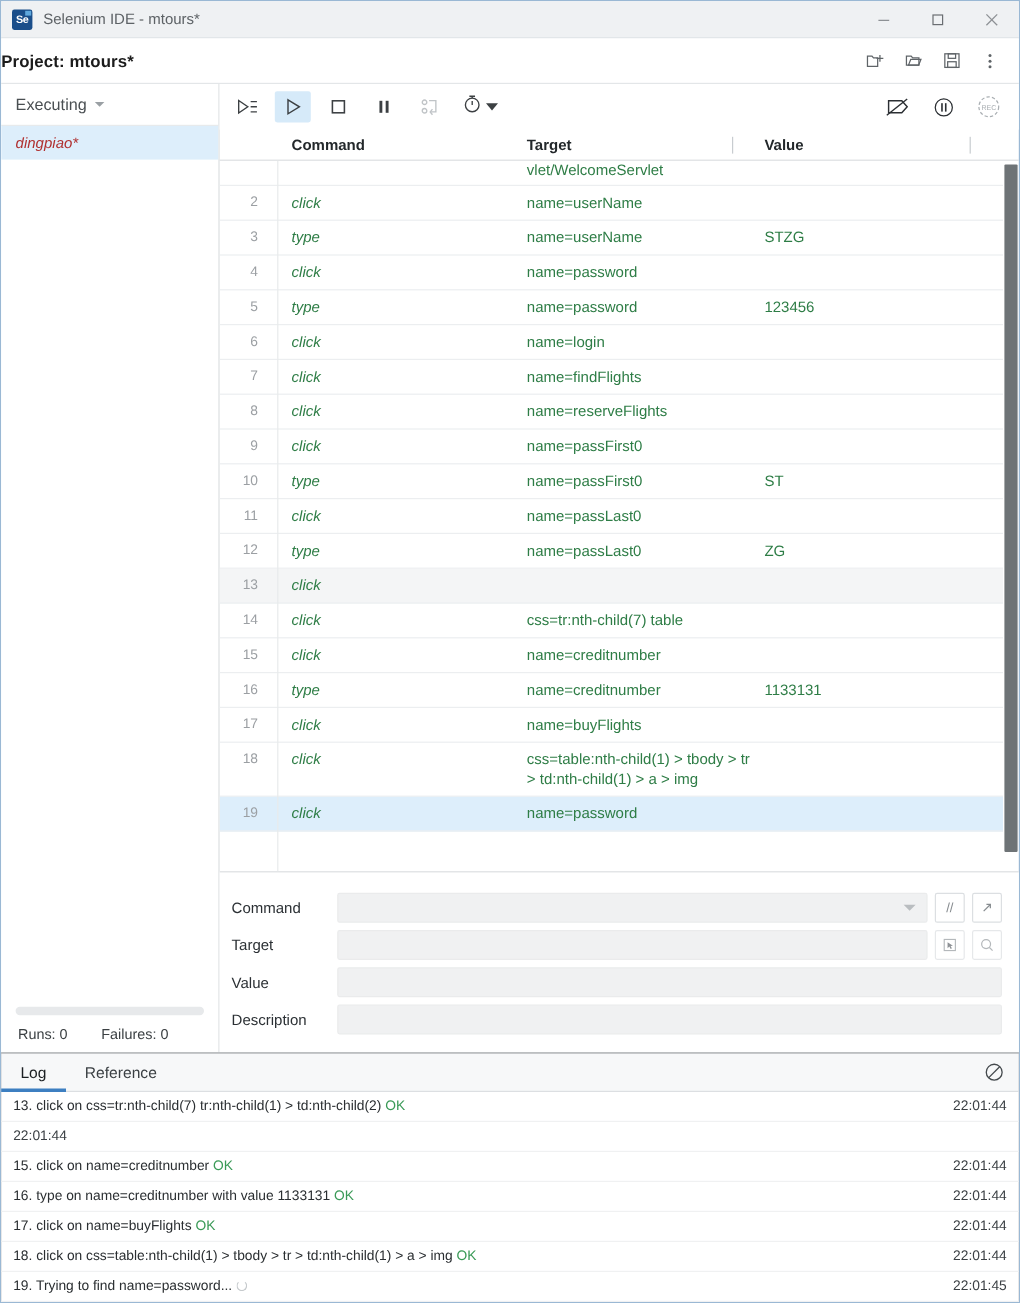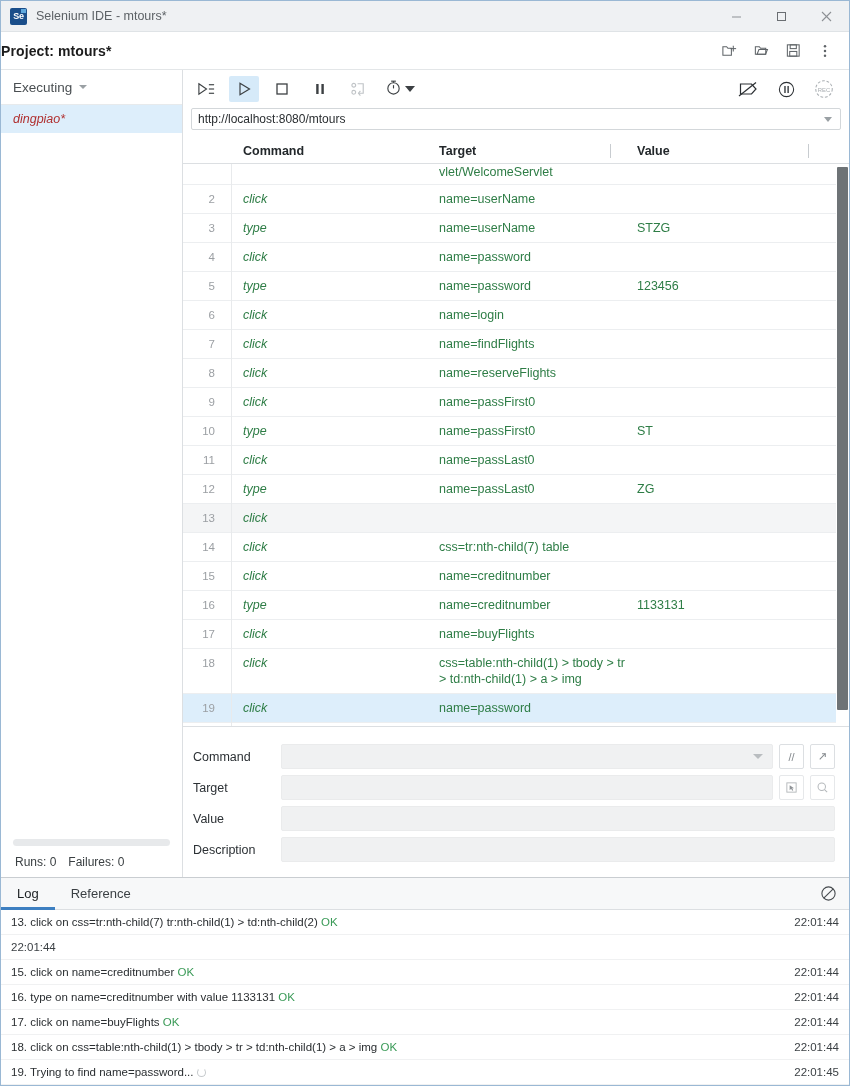--- a/index.html
+++ b/index.html
@@ -90,21 +90,21 @@
     font-size: 12.5px; color: #b03030;
     background: #ddeefb;
     font-style: italic;
   }
   .side-foot { flex: 0 0 auto; padding-bottom: 8px; }
   .side-scroll {
     height: 7px; margin: 0 12px 9px 12px;
     background: #e7e9eb; border-radius: 4px;
   }
   .side-stats {
-    display: flex; gap: 12px; padding-left: 14px;
+    display: flex; gap: 28px; padding-left: 14px;
     font-size: 12px; color: #3b4043;
   }
 
   
   .editor { flex: 1; display: flex; flex-direction: column; min-width: 0; }
 
   .toolbar {
     height: 38px; flex: 0 0 38px;
     display: flex; align-items: center;
     padding: 0 6px 0 4px;
@@ -418,26 +418,20 @@
           </svg>
         </div>
         <div class="tbtn rec">
           <svg width="22" height="22" viewBox="0 0 24 24" fill="none" stroke="#a9aeb2" stroke-width="1.1">
             <circle cx="12" cy="12" r="9" stroke-dasharray="3 2"></circle>
             <text x="12" y="15" font-size="6.4" fill="#a9aeb2" stroke="none" text-anchor="middle" font-family="Liberation Sans, sans-serif">REC</text>
           </svg>
         </div>
       </div>
 
-      <div class="urlrow">
-        <div class="urlbar">
-          <span class="u-txt">http://localhost:8080/mtours</span>
-          <span class="u-caret"></span>
-        </div>
-      </div>
 
       <div class="tbl-wrap">
         <div class="tbl-head">
           <div class="col-num"></div>
           <div class="col-cmd">Command</div>
           <div class="divider" style="left:427px"></div>
           <div class="col-tgt">Target</div>
           <div class="divider" style="left:625px"></div>
           <div class="col-val">Value</div>
         </div>

